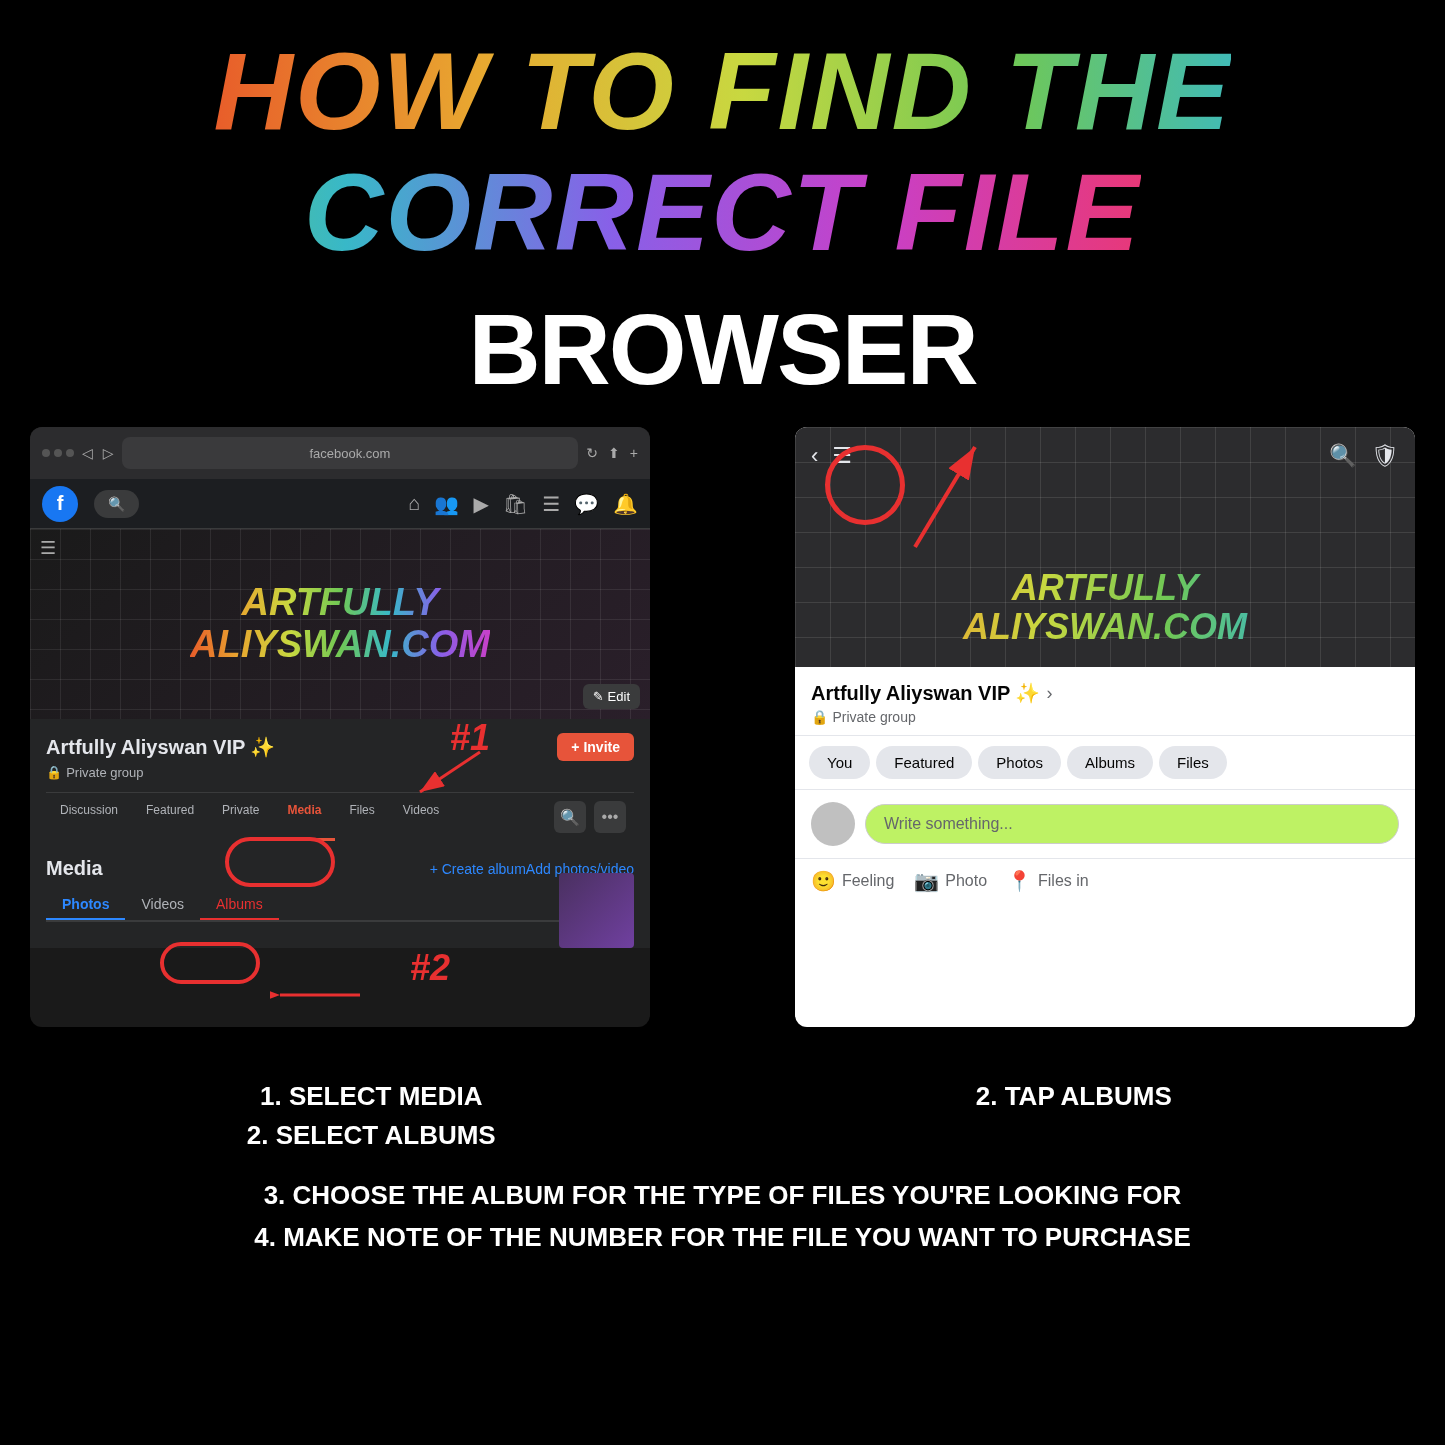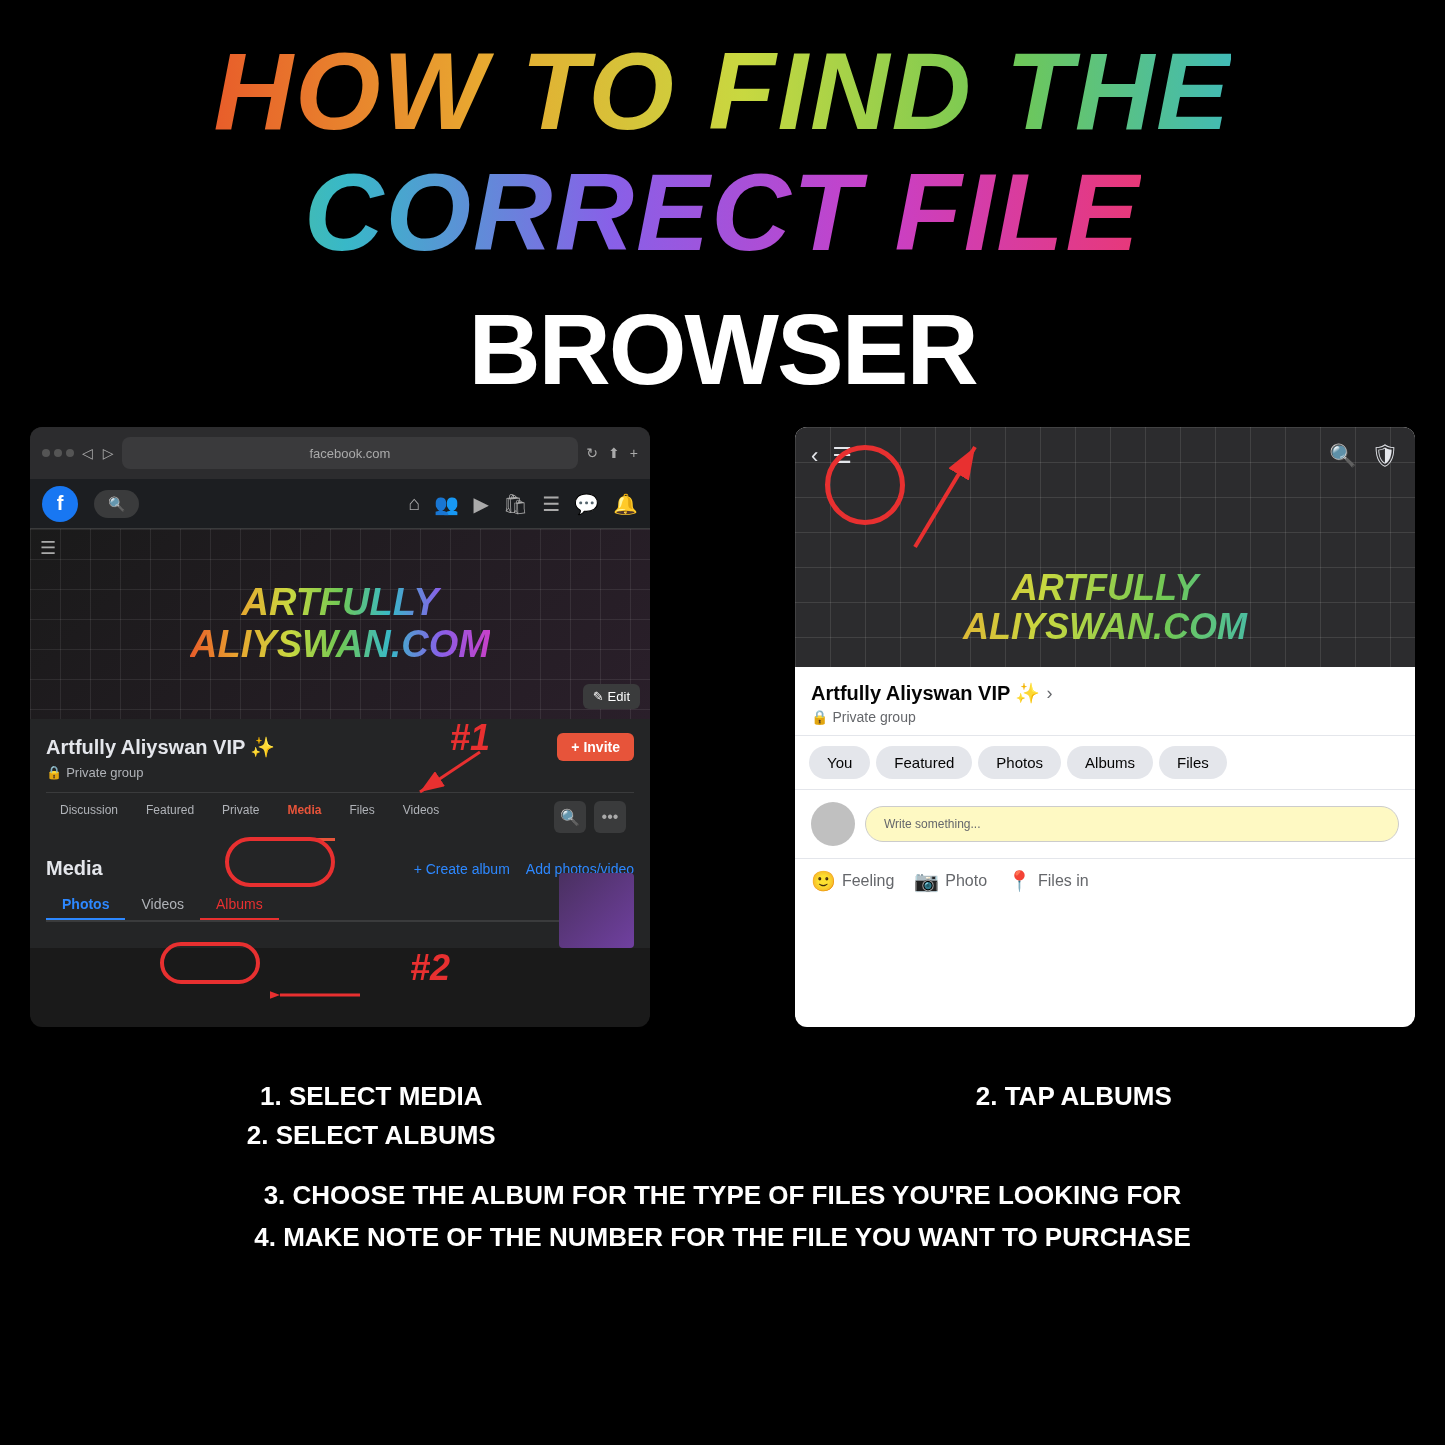--- a/index.html
+++ b/index.html
@@ -190,21 +190,20 @@
       justify-content: space-between;
       margin-bottom: 10px;
     }
     .fb-media-title {
       font-size: 20px;
       font-weight: 700;
       color: #e4e6eb;
     }
     .fb-media-actions {
       display: flex;
-      gap: 16px;
       margin-left: 36px;
     }
     .fb-media-link {
       color: #2d88ff;
       font-size: 14px;
     }
     .fb-subtabs {
       display: flex;
       gap: 0;
       border-bottom: 2px solid #3a3b3c;
@@ -321,23 +320,23 @@
     .app-avatar {
       width: 44px; height: 44px; border-radius: 50%;
       background: #c0c0c0;
       flex-shrink: 0;
     }
     .app-write-input {
       flex: 1;
       border: 1.5px solid #ccc;
       border-radius: 22px;
       padding: 10px 18px;
-      font-size: 12px;
+      font-size: 16px;
       color: #65676b;
-      background: #fef9c3;
+      background: #bef264;
     }
     .app-actions-row {
       display: flex;
       align-items: center;
       padding: 10px 16px;
       gap: 20px;
       background: #fff;
     }
     .app-action-item {
       display: flex;

